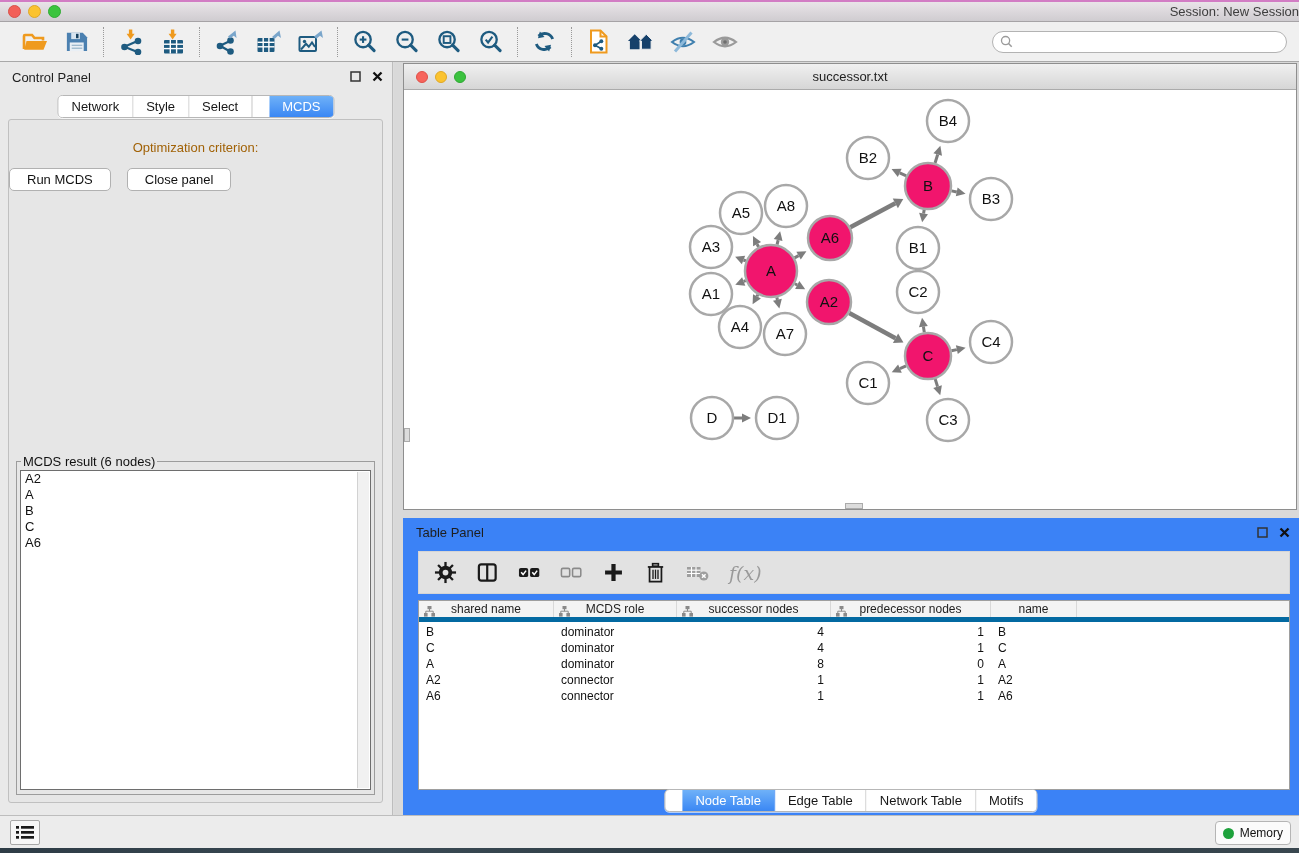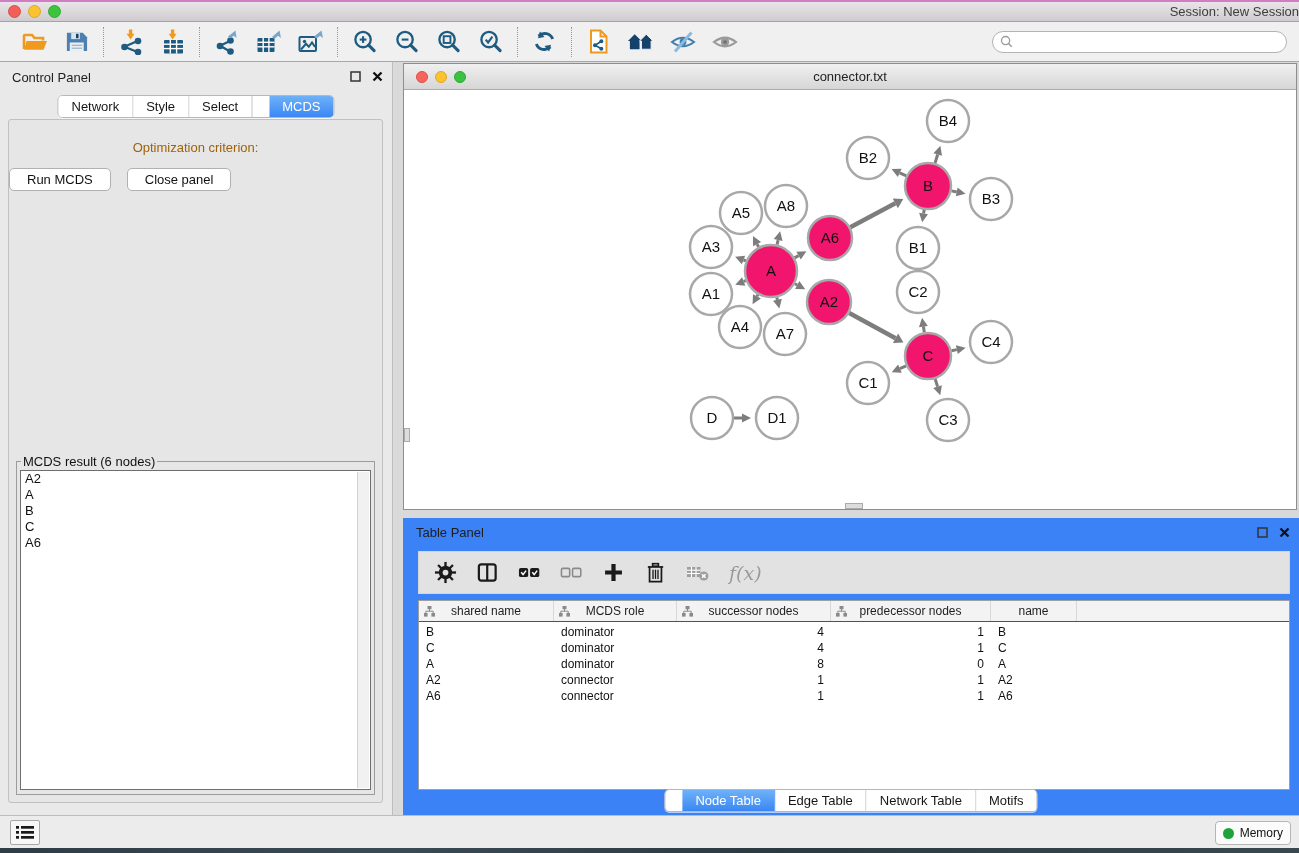--- a/index.html
+++ b/index.html
@@ -64,21 +64,21 @@
 .vthumb{position:absolute;left:0;top:338px;width:6px;height:14px;background:#dcdcdc;border:1px solid #ababab;}
 .hthumb{position:absolute;left:441px;bottom:0;width:18px;height:6px;background:#dcdcdc;border:1px solid #ababab;}
 
 
 .table-panel{position:absolute;left:9px;top:456px;right:0;bottom:0;background:#3b82f6;}
 .tp-title{position:absolute;top:7px;left:13px;font-size:13px;color:#1e1e1e;}
 .tp-toolbar{position:absolute;top:33px;left:15px;right:9px;height:43px;background:#e2e2e2;border:1px solid #d5d5d5;display:flex;align-items:center;gap:19px;padding:0 15px;}
 .tico{display:flex;align-items:center;justify-content:center;cursor:pointer;}
 .fx{font-family:"DejaVu Serif",serif;font-style:italic;color:#9a9a9a;font-size:19px;cursor:default;}
 .tp-table{position:absolute;top:82px;left:15px;right:9px;height:190px;background:#fff;border:1px solid #9e9e9e;overflow:hidden;}
-.thead{display:flex;height:21px;background:#f3f3f3;border-bottom:1px solid #0369a1;}
+.thead{display:flex;height:21px;background:#f3f3f3;border-bottom:5px solid #0369a1;}
 .th{position:relative;display:flex;align-items:center;justify-content:center;font-size:12px;color:#1e1e1e;border-right:1px solid #d8d8d8;cursor:pointer;}
 .th .tree{position:absolute;left:5px;top:5px;}
 .tbody{padding-top:2px;}
 .tr{display:flex;height:16px;align-items:center;cursor:default;}
 .td{font-size:12px;color:#111;padding:0 7px;white-space:nowrap;}
 .tp-tabs{position:absolute;bottom:3px;left:50%;transform:translateX(-50%);}
 
 
 .statusbar{position:absolute;left:0;right:0;top:815px;height:33px;background:#ececec;border-top:1px solid #bdbdbd;}
 .list-btn{position:absolute;left:10px;top:4px;width:30px;height:25px;background:#f7f7f7;border:1px solid #a8a8a8;border-radius:2px;display:flex;align-items:center;justify-content:center;cursor:pointer;}
@@ -323,21 +323,21 @@
 
     <div class="mdi">
 
       <div class="network-frame">
         <div class="nf-titlebar">
           <div class="nf-lights">
             <span class="nf-light" style="background:#f7645c;border:1px solid #df5048;"></span>
             <span class="nf-light" style="background:#fbc32f;border:1px solid #e0a825;"></span>
             <span class="nf-light" style="background:#3bc23f;border:1px solid #2fa833;"></span>
           </div>
-          <span class="nf-title">connector.txt</span>
+          <span class="nf-title">successor.txt</span>
         </div>
         <div class="nf-canvas">
           <svg id="graph-svg" width="892" height="420" viewBox="0 0 892 420">
               <line x1="341.78885483284466" y1="190.66427231407621" x2="339.68111410557174" y2="191.47223959286418" stroke="#7d7d7d" stroke-width="3"></line>
               <polygon points="331.2773990498533,194.69366369755625 338.0704020532257,187.27038206500495 341.2918261579178,195.67409712072342" fill="#7d7d7d"></polygon>
               <line x1="341.931129346098" y1="170.9724517384392" x2="339.49668418098406" y2="169.99867367239364" stroke="#7d7d7d" stroke-width="3"></line>
               <polygon points="331.1403939630167,166.6561575852067 341.16794222457753,165.82052856340997 337.8254261373906,174.1768187813773" fill="#7d7d7d"></polygon>
               <line x1="353.92347115854625" y1="204.62211661681968" x2="352.9510559055882" y2="206.37873771893746" stroke="#7d7d7d" stroke-width="3"></line>
               <polygon points="348.59221295843696,214.25277659121068 349.0140364694516,204.19931624536184 356.8880753417248,208.55815919251307" fill="#7d7d7d"></polygon>
               <line x1="354.5955811904083" y1="157.0181236347894" x2="353.0798021605818" y2="154.08761751045822" stroke="#7d7d7d" stroke-width="3"></line>

